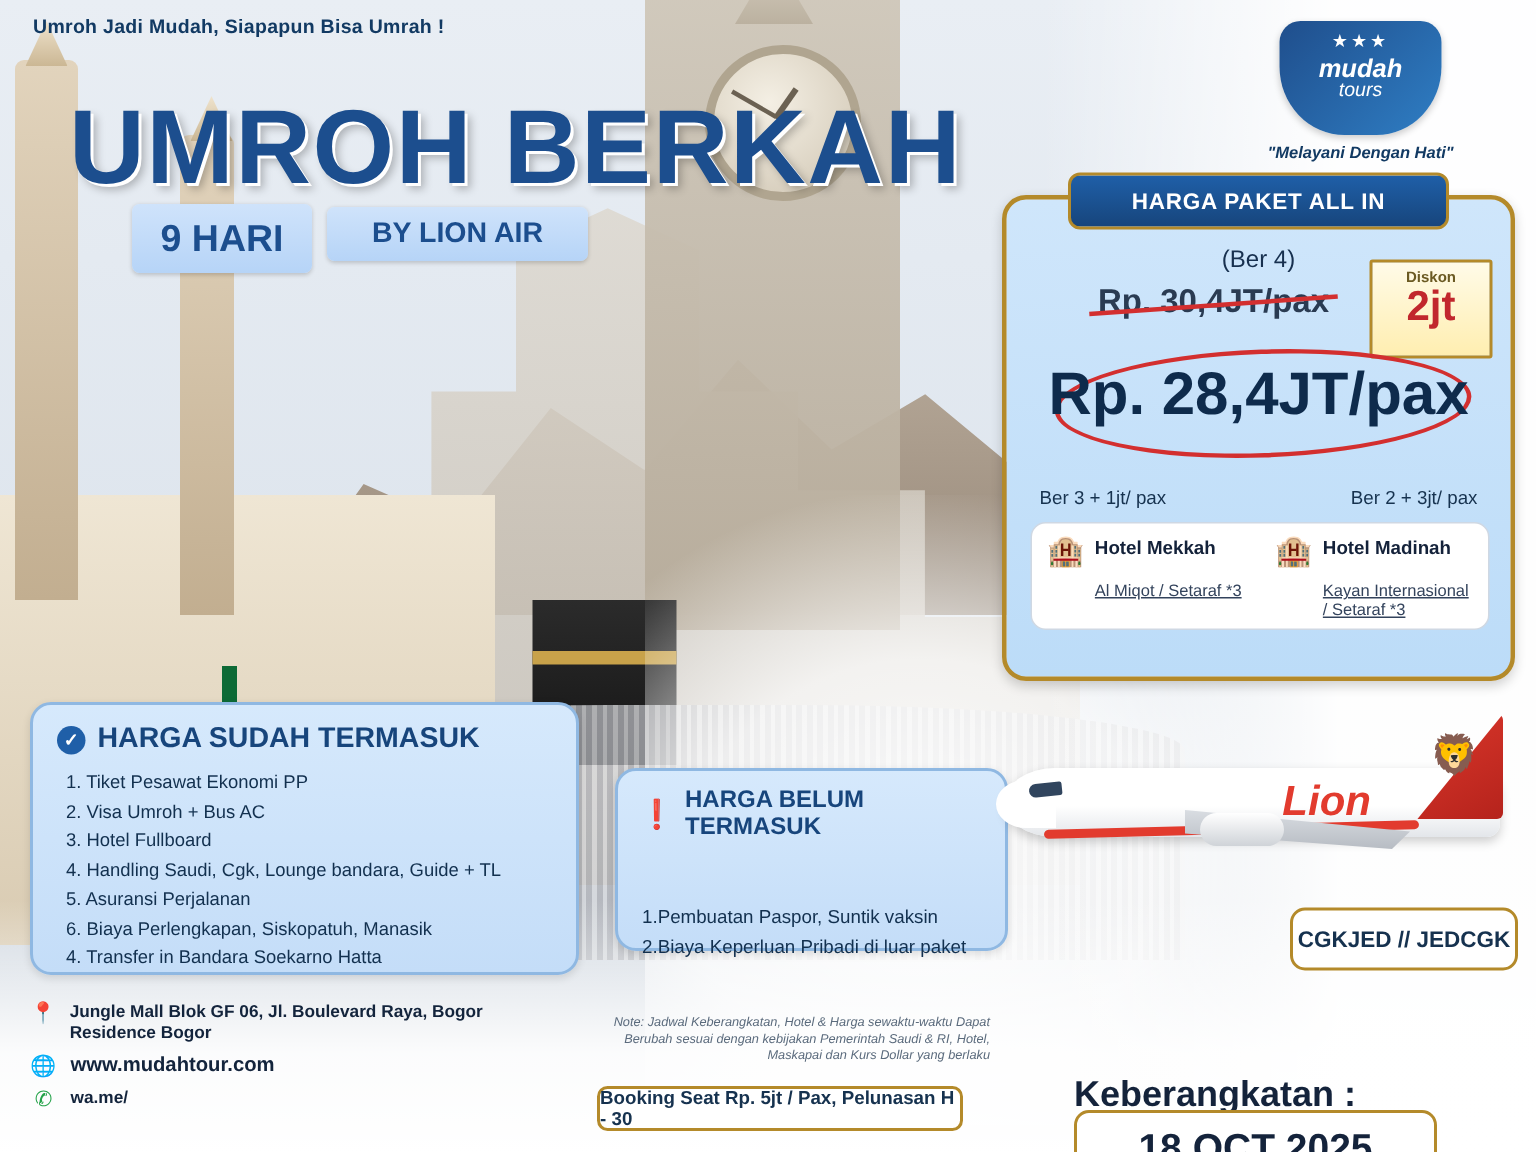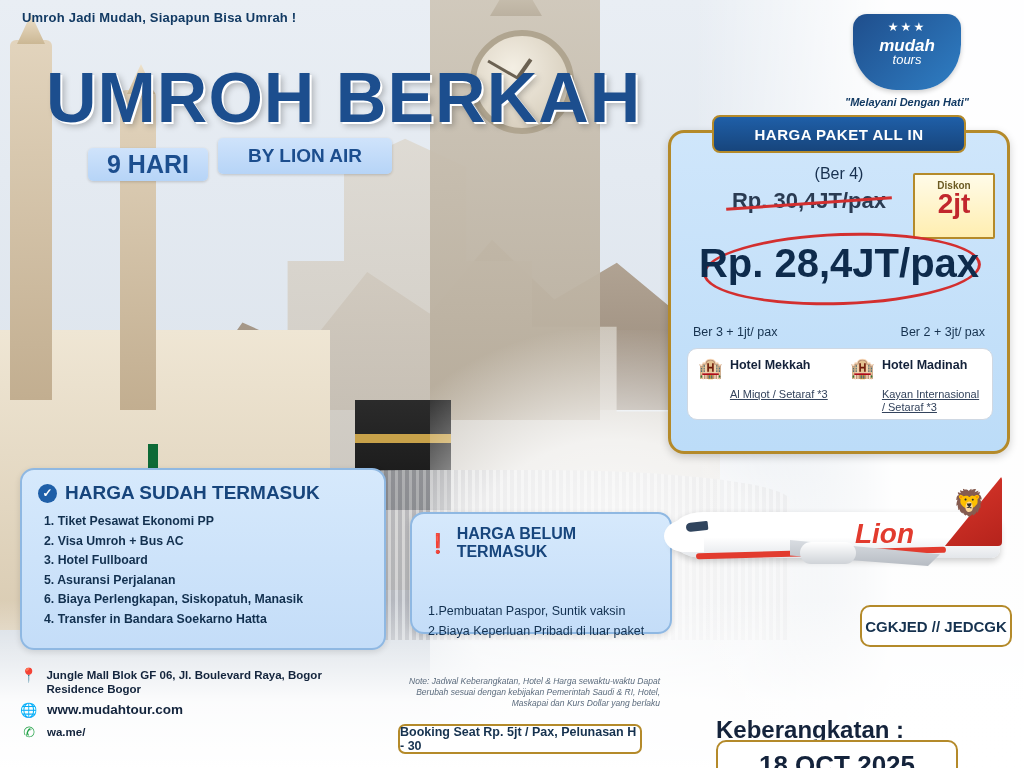--- a/index.html
+++ b/index.html
@@ -122,21 +122,21 @@
     position:absolute;left:46px;top:58px;
     font-size:70px;font-weight:bold;letter-spacing:1px;color:#1c4e8e;
     text-shadow:2px 2px 0 #ffffff, 4px 4px 6px rgba(0,0,0,.25);
   }
   .pill{
     position:absolute;border-radius:5px;color:#1c4e8e;font-weight:bold;
     background:linear-gradient(180deg,#cfe3fb,#b6d4f7);
     display:flex;align-items:center;justify-content:center;
     box-shadow:0 1px 3px rgba(0,0,0,.18);
   }
-  .pill-days{left:88px;top:136px;width:120px;height:33px;font-size:25px;margin-top:12px;}
+  .pill-days{left:88px;top:136px;width:120px;height:46px;font-size:25px;}
   .pill-air{left:218px;top:138px;width:174px;height:36px;font-size:19px;}
 
   
   .price-card{
     position:absolute;left:668px;top:130px;width:336px;height:318px;
     background:linear-gradient(180deg,#cfe6fb,#bcdcf8);
     border:3px solid #b48a2a;border-radius:16px;
     box-shadow:0 3px 8px rgba(0,0,0,.18);
   }
   .price-head{
@@ -193,21 +193,21 @@
   }
   .inc-title{
     position:absolute;left:16px;top:12px;font-size:19px;font-weight:bold;color:#17457c;
     display:flex;align-items:center;gap:8px;
   }
   .check-ic{
     width:19px;height:19px;border-radius:50%;background:#1f5fa8;color:#fff;
     font-size:12px;display:flex;align-items:center;justify-content:center;
   }
   .inc-list{position:absolute;left:22px;top:44px;right:12px;}
-  .inc-list div{font-size:12.3px;font-weight:bold;color:#12304f;margin-bottom:5.5px;}
+  .inc-list div{font-size:12.3px;font-weight:normal;color:#12304f;margin-bottom:5.5px;}
 
   
   .exc-box{
     position:absolute;left:410px;top:512px;width:258px;height:118px;
     background:linear-gradient(180deg,#d6e9fc,#c4ddf8);
     border:2px solid #8fb8e2;border-radius:14px;
     box-shadow:0 2px 6px rgba(0,0,0,.12);
   }
   .exc-title{
     position:absolute;left:14px;top:11px;font-size:16px;font-weight:bold;color:#17457c;
@@ -358,20 +358,21 @@
 
   <div class="inc-box">
     <div class="inc-title">
       <span class="check-ic">✓</span>
       <span>HARGA SUDAH TERMASUK</span>
     </div>
     <div class="inc-list">
       <div>1. Tiket Pesawat Ekonomi PP</div>
       <div>2. Visa Umroh + Bus AC</div>
       <div>3. Hotel Fullboard</div>
+      <div>4. Handling Saudi, Cgk, Lounge bandara, Guide + TL</div>
       <div>5. Asuransi Perjalanan</div>
       <div>6. Biaya Perlengkapan, Siskopatuh, Manasik</div>
       <div>4. Transfer in Bandara Soekarno Hatta</div>
     </div>
   </div>
 
   <div class="exc-box">
     <div class="exc-title">
       <span class="excl-ic">❗</span>
       <span>HARGA BELUM TERMASUK</span>

